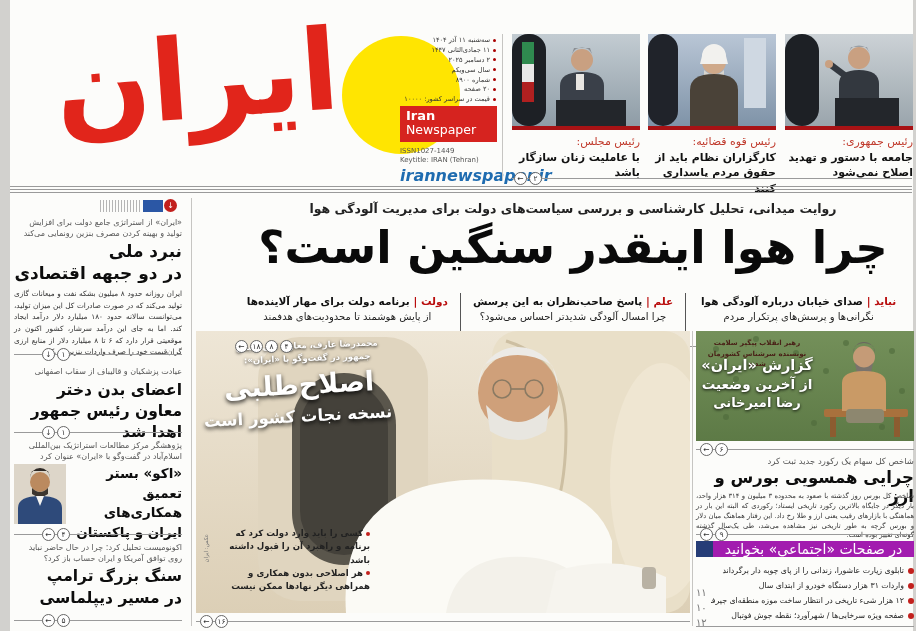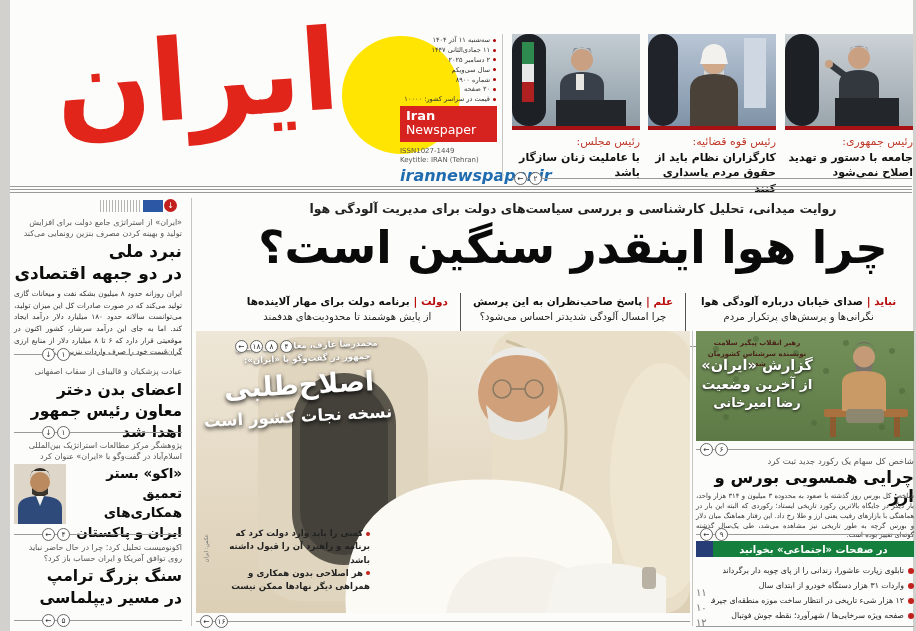--- a/index.html
+++ b/index.html
@@ -55,21 +55,21 @@
   .cbullets{position:absolute;left:16px;top:196px;width:158px;font-size:8.6px;font-weight:700;color:#222;line-height:1.55;text-align:right;}
   .cbullets div::before{content:"";display:inline-block;width:4px;height:4px;border-radius:50%;background:#c2201d;margin-left:3px;vertical-align:middle;}
   .credit{position:absolute;left:-20px;top:230px;font-size:5.5px;color:#777;transform:rotate(-90deg);width:60px;}
   
   .rphoto{position:absolute;left:696px;top:331px;width:218px;height:110px;overflow:hidden;}
   .rk{position:absolute;left:6px;top:7px;width:110px;font-size:7px;font-weight:700;color:#4a2218;text-align:center;line-height:1.5;}
   .rh{position:absolute;left:2px;top:26px;width:118px;text-align:center;color:#fff;font-weight:700;text-shadow:0 1px 3px rgba(0,0,0,.9);}
   .rh .a{font-size:14.5px;} .rh .b{font-size:13.5px;margin-top:3px;} .rh .c{font-size:13px;margin-top:3px;}
   .banner{position:absolute;left:696px;top:541px;width:218px;height:16px;display:flex;direction:ltr;}
   .banner .sq{width:17px;background:#263d77;}
-  .banner .bar{flex:1;background:#15803d;color:#fff;font-size:10px;font-weight:700;display:flex;align-items:center;justify-content:center;direction:rtl;}
+  .banner .bar{flex:1;background:#a21caf;color:#fff;font-size:14px;font-weight:400;display:flex;align-items:center;justify-content:center;direction:rtl;}
   .soclist{position:absolute;left:696px;top:563px;width:218px;}
   .socitem{display:flex;align-items:center;height:15px;font-size:7.8px;color:#222;}
   .socitem .dot{width:6px;height:6px;border-radius:50%;background:#c2201d;margin-left:4px;flex:none;}
   .socitem .t{flex:1;text-align:right;white-space:nowrap;overflow:hidden;}
   .socitem .pg{font-size:10px;color:#777;margin-right:4px;flex:none;margin-top:44px;}
   .botline{position:absolute;border-top:1px solid #9a9a9a;}
 </style>
 </head>
 <body>
 

